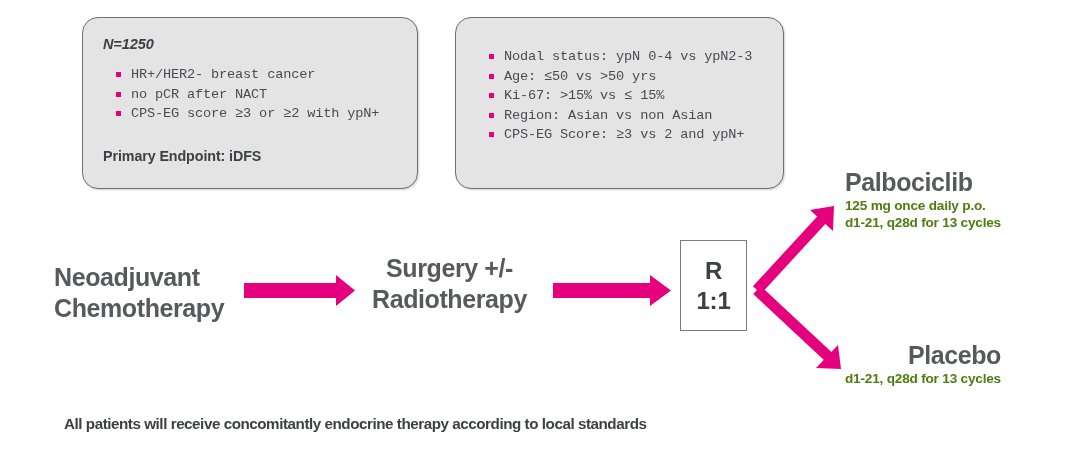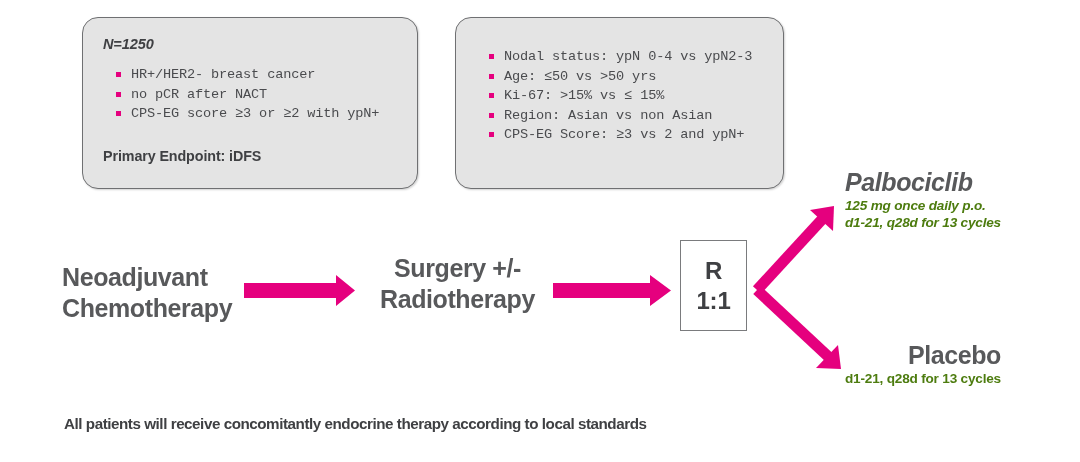--- a/index.html
+++ b/index.html
@@ -93,21 +93,20 @@
 
   
   .stage-label {
     position: absolute;
     font-weight: bold;
     font-size: 25px;
     line-height: 31px;
     color: #58595b;
     letter-spacing: -0.4px;
     white-space: pre-line;
-    margin-left: 8px;
   }
   #stage-neoadjuvant {
     left: 54px;
     top: 262px;
   }
   #stage-surgery {
     left: 372px;
     top: 253px;
     text-align: center;
   }
@@ -151,21 +150,20 @@
     font-weight: bold;
     font-size: 13.6px;
     line-height: 17px;
     color: #4d7c0f;
     letter-spacing: -0.2px;
     white-space: nowrap;
   }
   #arm-palbociclib {
     left: 845px;
     top: 168px;
-    font-style: italic;
   }
   #arm-placebo {
     left: 845px;
     top: 341px;
     text-align: right;
   }
 
   
   #footer-note {
     position: absolute;

